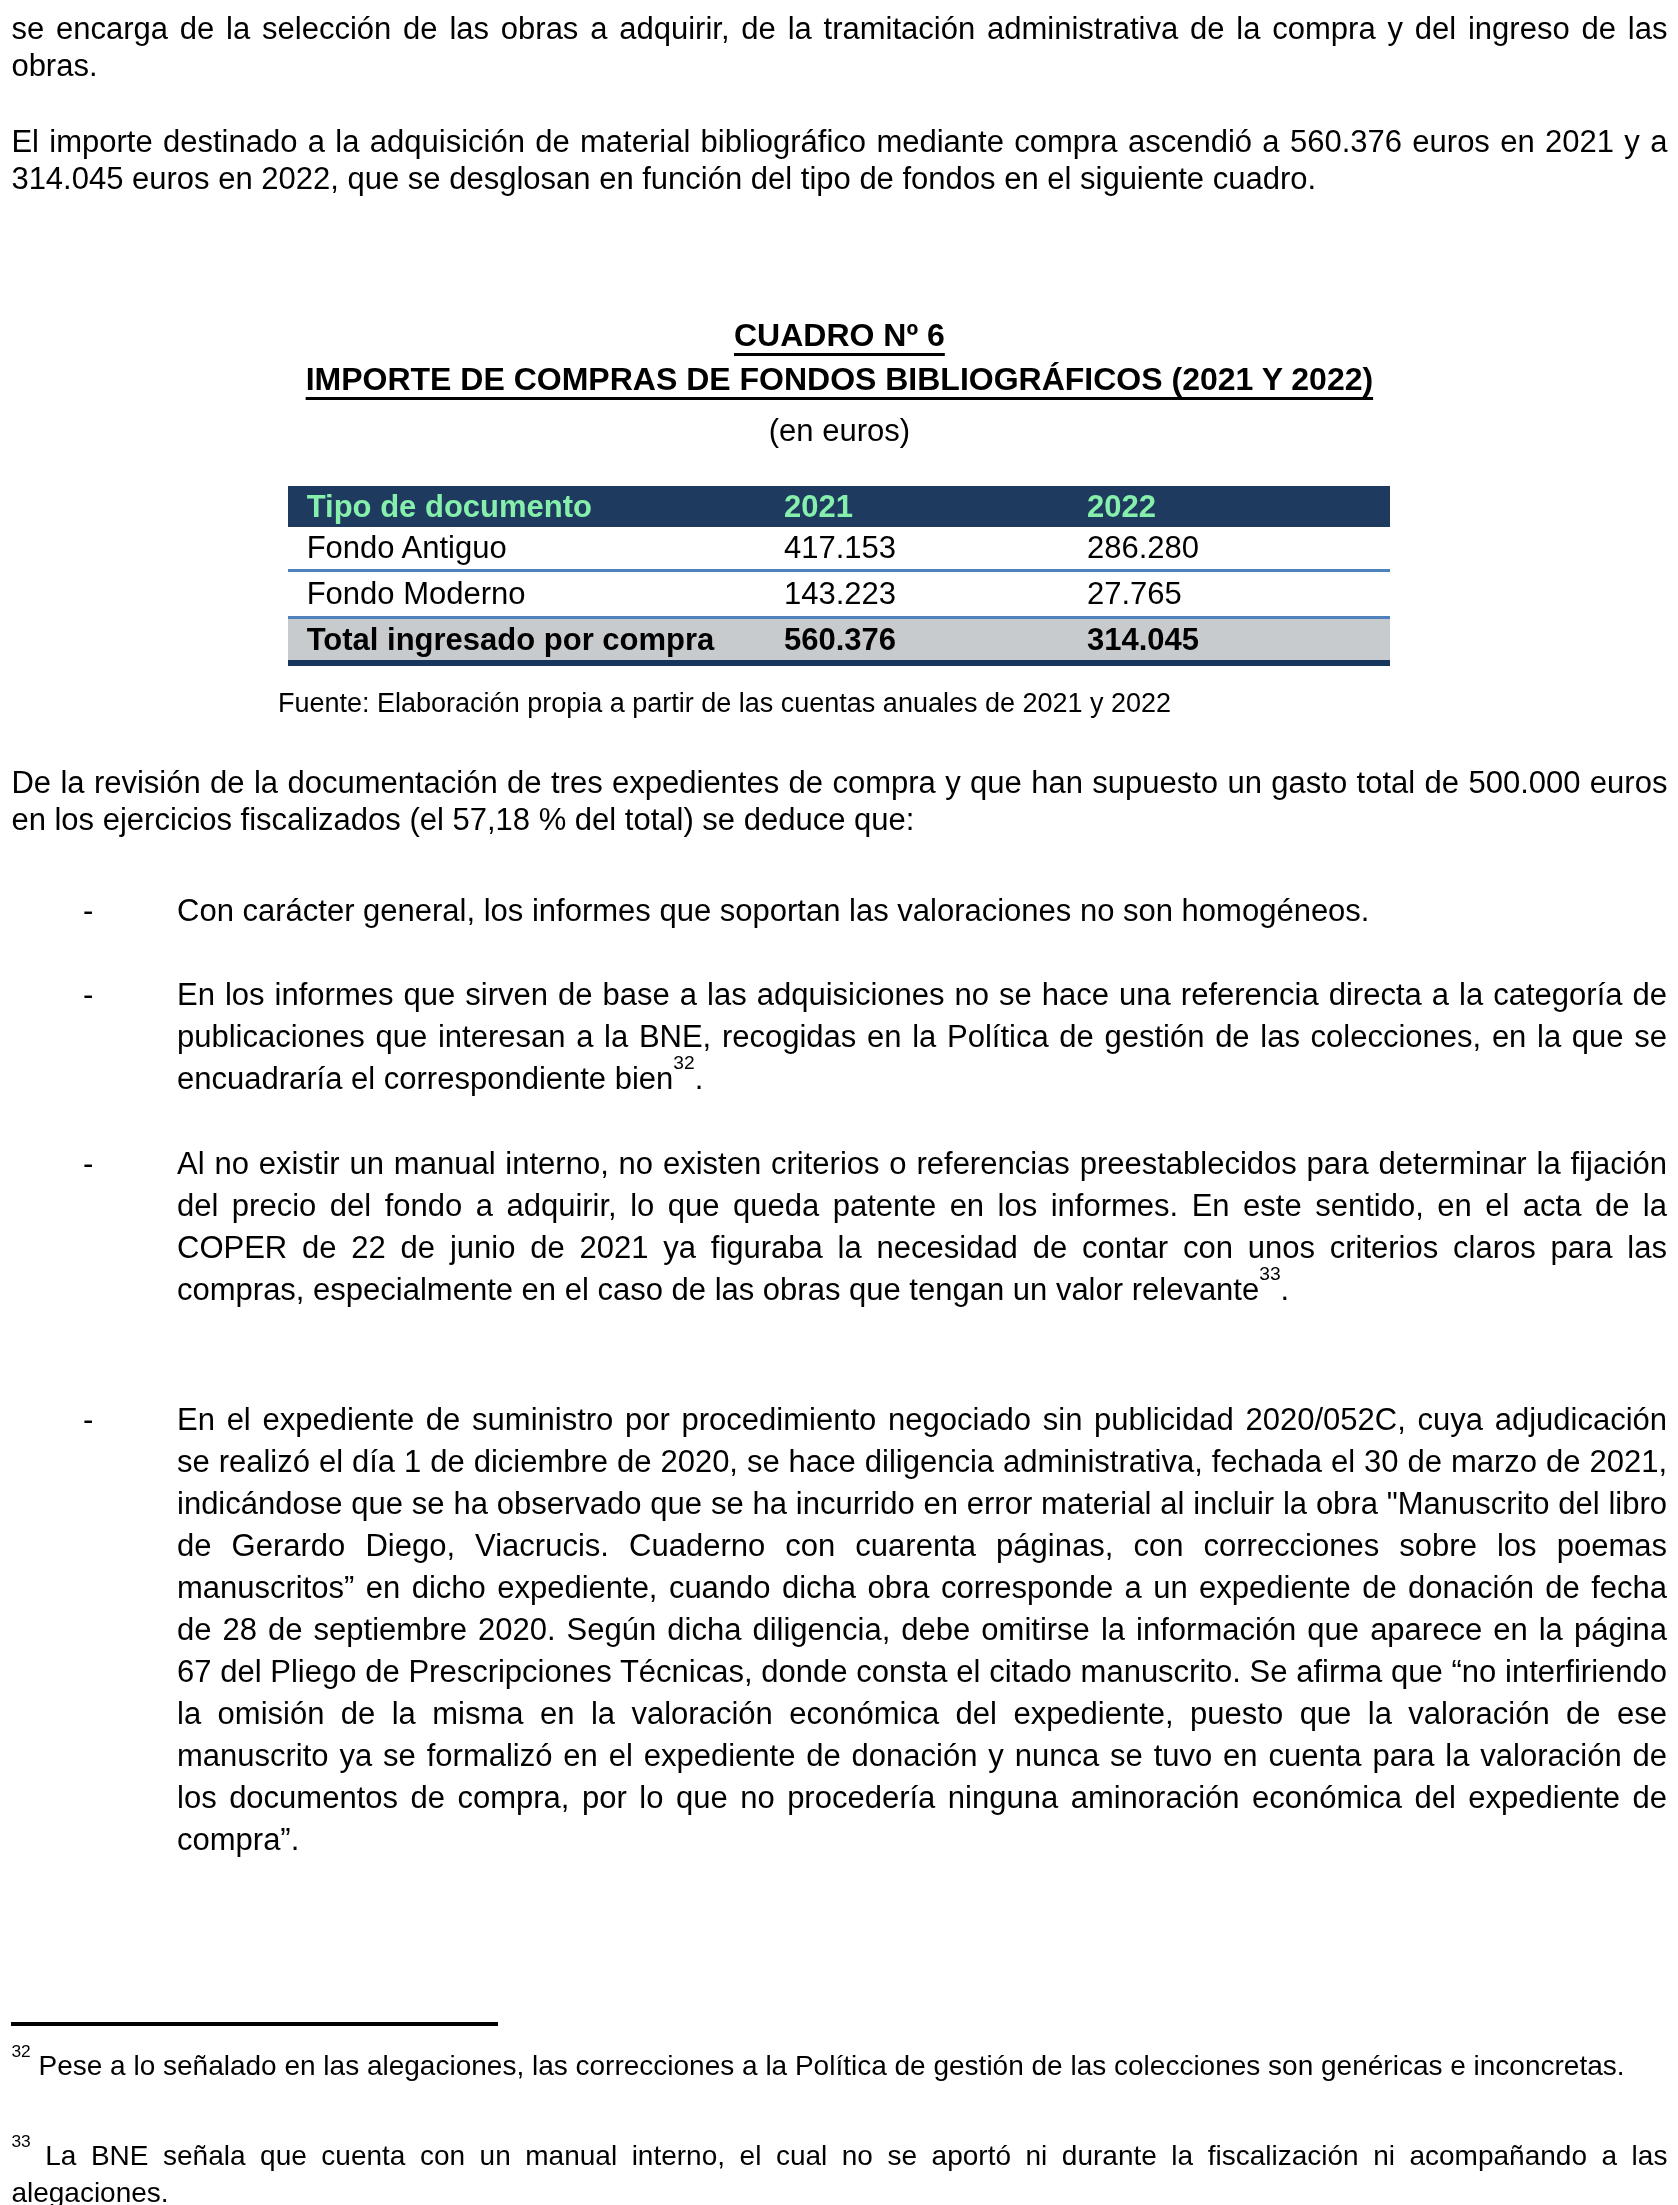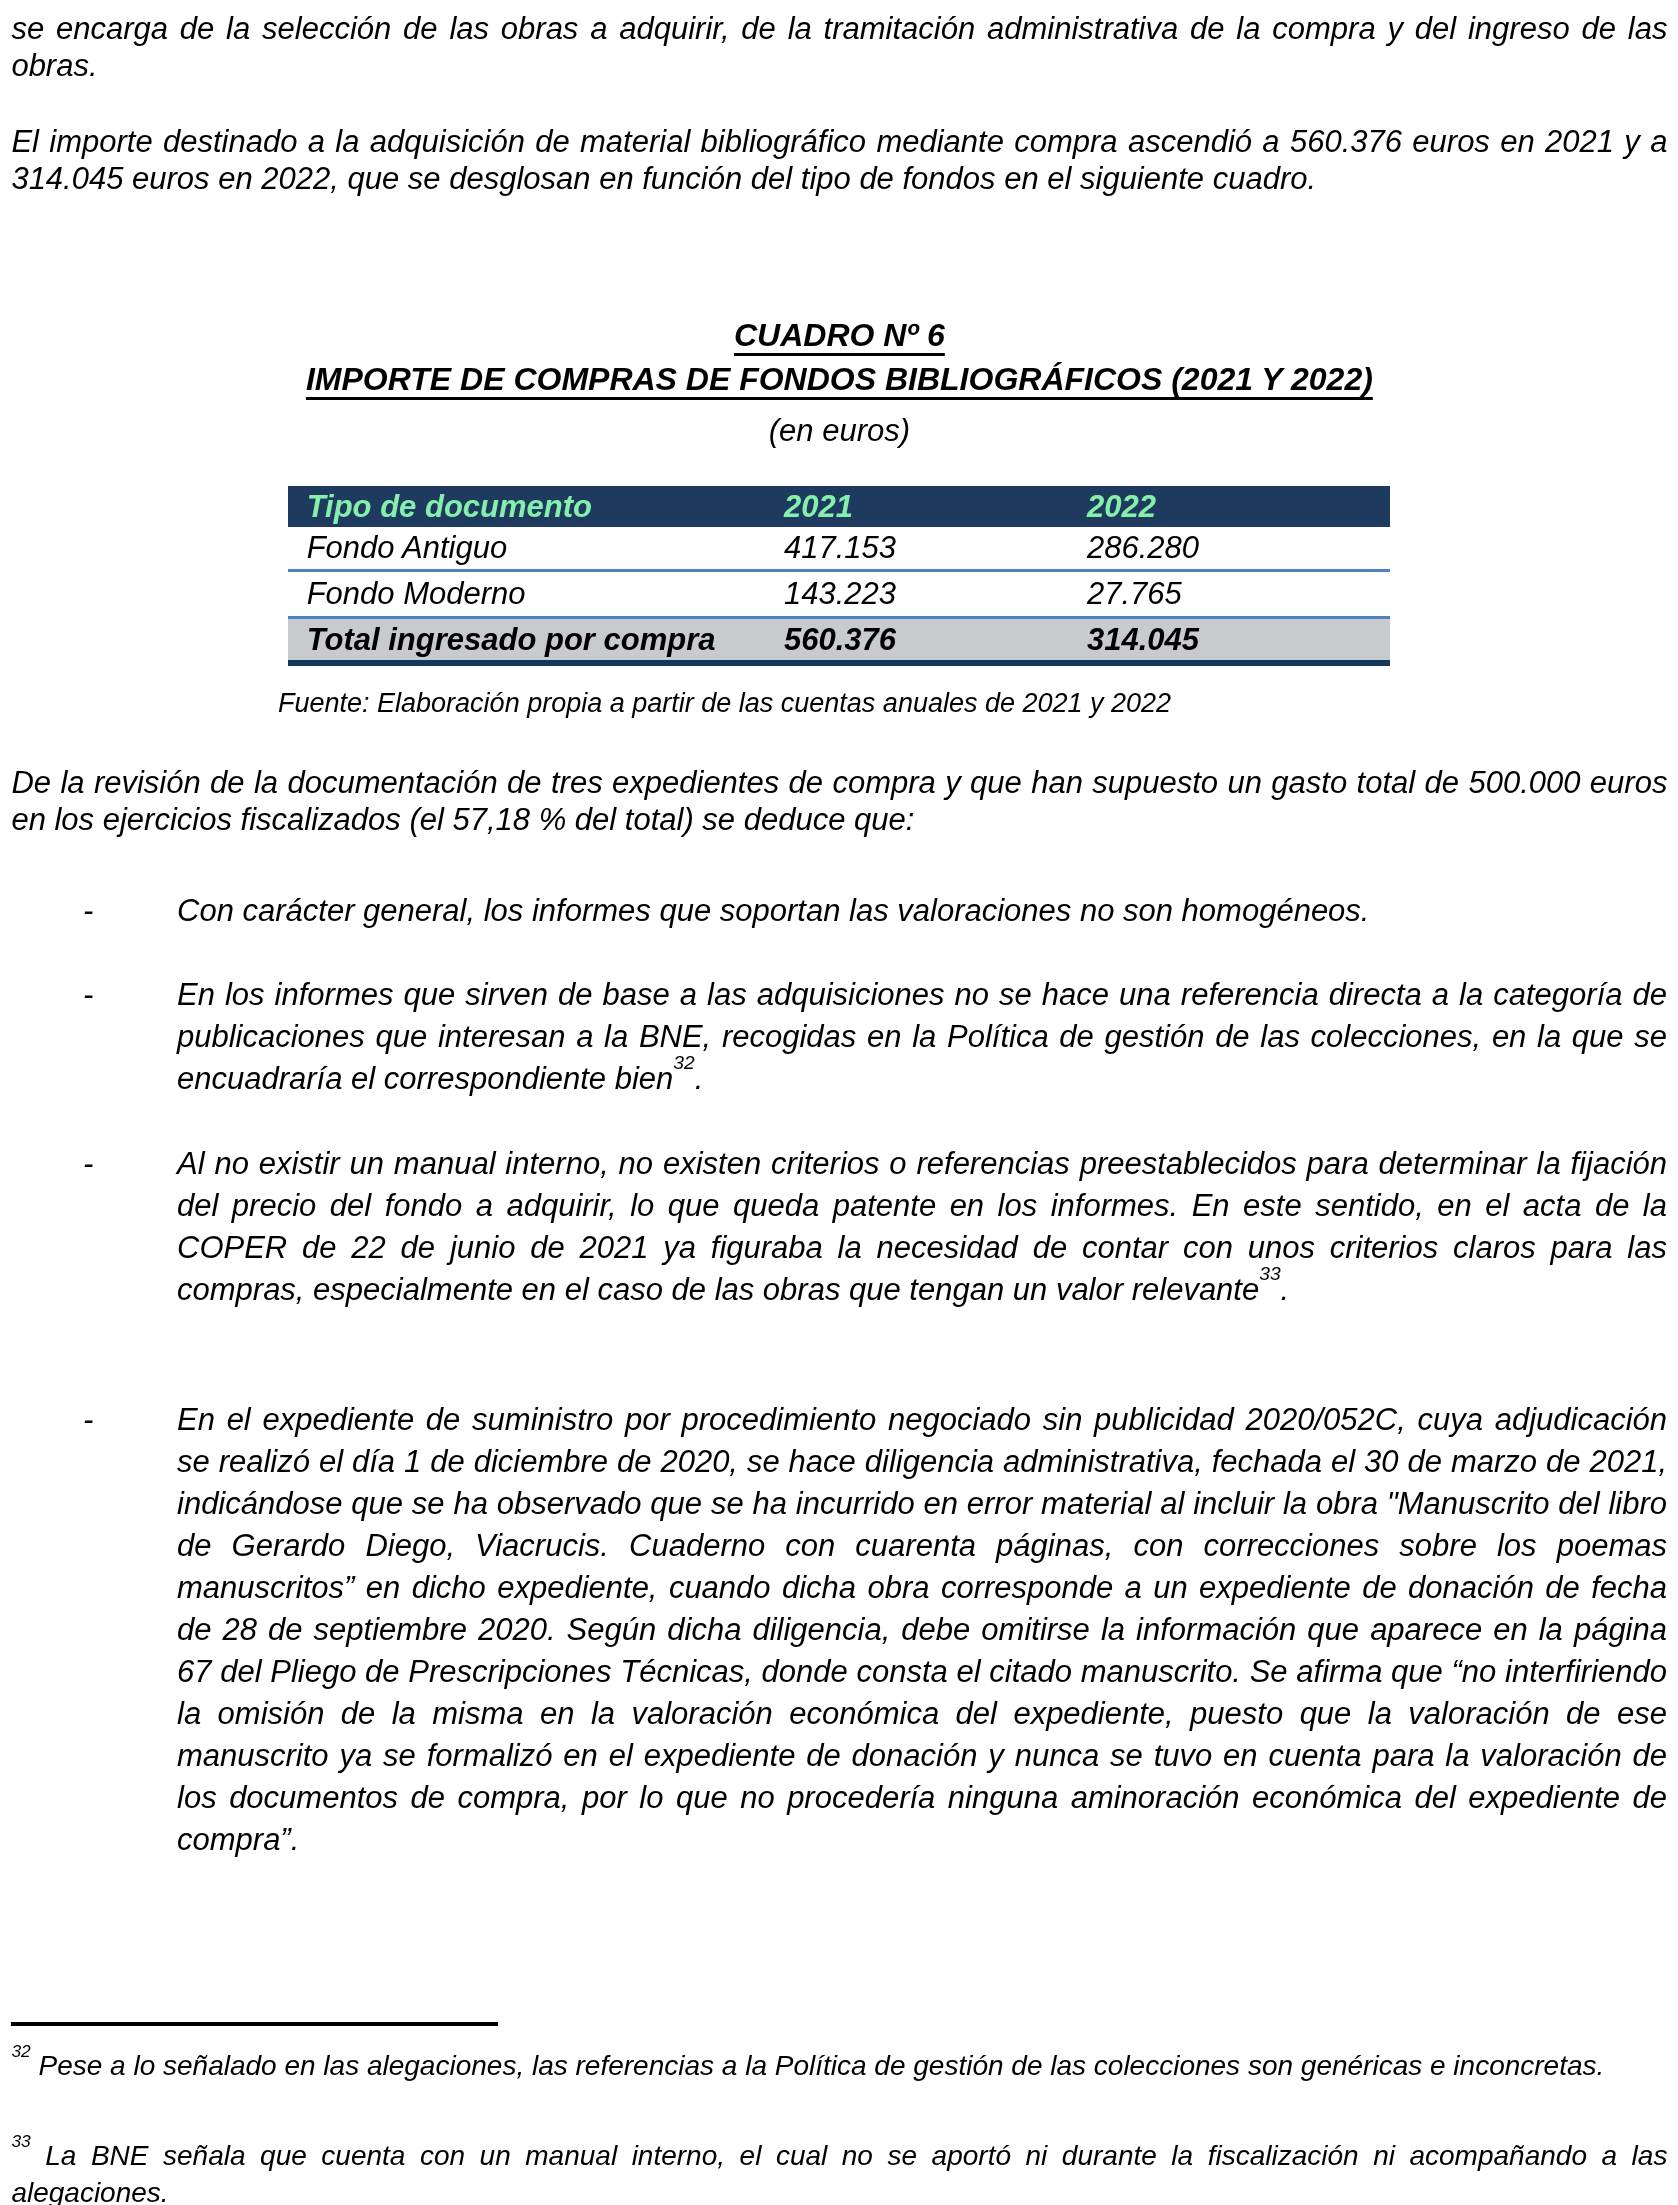--- a/index.html
+++ b/index.html
@@ -4,21 +4,20 @@
 <style>
   html,body{margin:0;padding:0;background:#ffffff;}
   .page{
     position:relative;
     width:1678px;
     height:2205px;
     background:#ffffff;
     color:#000000;
     font-family:"Liberation Sans", sans-serif;
     overflow:hidden;
-    font-style:italic;
   }
   .body-par{
     position:absolute;
     left:11.4px;
     width:1656px;
     margin:0;
     font-size:31px;
     line-height:37px;
     text-align:justify;
   }
@@ -191,21 +190,21 @@
   <div class="bullet-text" style="top:1143px">
     <span>Al no existir un manual interno, no existen criterios o referencias preestablecidos para determinar la fijación del precio del fondo a adquirir, lo que queda patente en los informes. En este sentido, en el acta de la COPER de 22 de junio de 2021 ya figuraba la necesidad de contar con unos criterios claros para las compras, especialmente en el caso de las obras que tengan un valor relevante</span><sup class="s">33</sup><span>.</span>
   </div>
 
   <div class="bullet-dash" style="top:1399px">-</div>
   <div class="bullet-text" style="top:1399px">En el expediente de suministro por procedimiento negociado sin publicidad 2020/052C, cuya adjudicación se realizó el día 1 de diciembre de 2020, se hace diligencia administrativa, fechada el 30 de marzo de 2021, indicándose que se ha observado que se ha incurrido en error material al incluir la obra "Manuscrito del libro de Gerardo Diego, Viacrucis. Cuaderno con cuarenta páginas, con correcciones sobre los poemas manuscritos” en dicho expediente, cuando dicha obra corresponde a un expediente de donación de fecha de 28 de septiembre 2020. Según dicha diligencia, debe omitirse la información que aparece en la página 67 del Pliego de Prescripciones Técnicas, donde consta el citado manuscrito. Se afirma que “no interfiriendo la omisión de la misma en la valoración económica del expediente, puesto que la valoración de ese manuscrito ya se formalizó en el expediente de donación y nunca se tuvo en cuenta para la valoración de los documentos de compra, por lo que no procedería ninguna aminoración económica del expediente de compra”.</div>
 
   <div class="fn-rule"></div>
 
   <div class="footnote" style="top:2047px">
-    <sup class="s">32</sup><span> Pese a lo señalado en las alegaciones, las referencias a la Política de gestión de las colecciones son genéricas e inconcretas.</span>
+    <sup class="s">32</sup><span> Pese a lo señalado en las alegaciones, las correcciones a la Política de gestión de las colecciones son genéricas e inconcretas.</span>
   </div>
 
   <div class="footnote" style="top:2137px">
     <sup class="s">33</sup><span> La BNE señala que cuenta con un manual interno, el cual no se aportó ni durante la fiscalización ni acompañando a las alegaciones.</span>
   </div>
 
 </div>
 
 
 </body></html>

